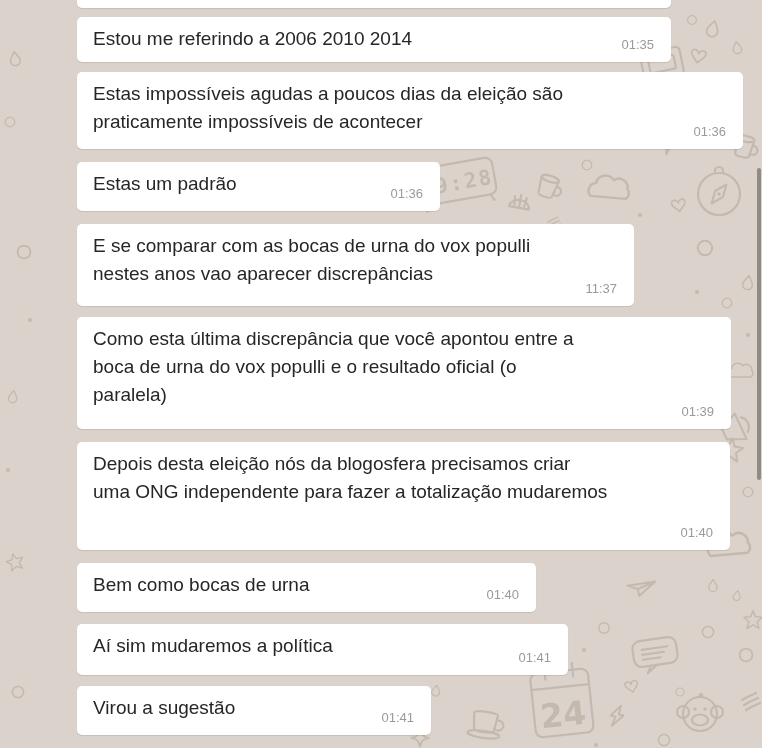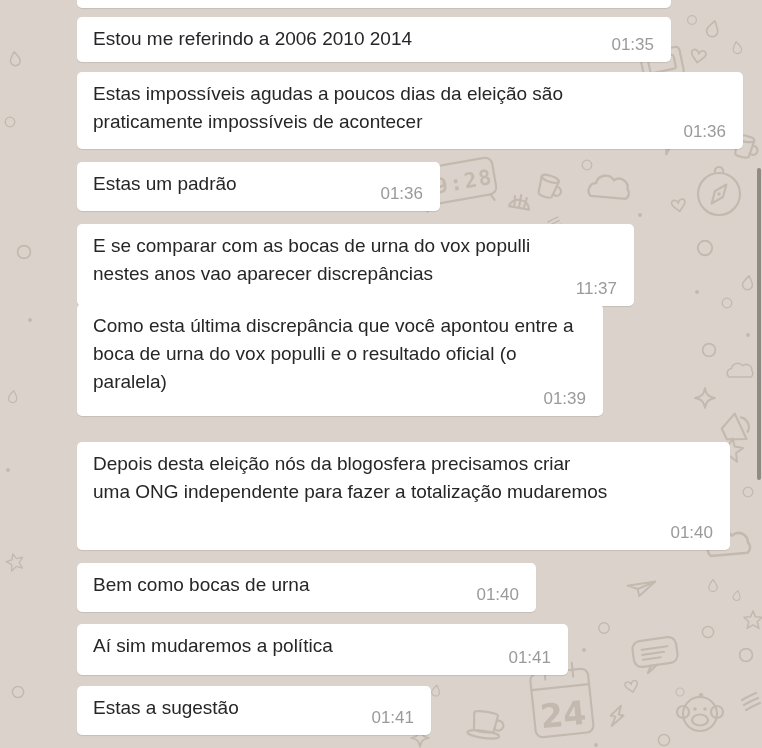--- a/index.html
+++ b/index.html
@@ -45,31 +45,31 @@
     padding: 8px 16px 8px 16px;
     box-sizing: border-box;
     z-index: 2;
     margin-left: 41px;
   }
   .bubble .line { white-space: nowrap; }
   .bubble .time {
     position: absolute;
     right: 17px;
     bottom: 10px;
-    font-size: 17px;
+    font-size: 13px;
     line-height: 15px;
     color: #9a9a9a;
   }
 
   .b0 { top: -38px; width: 594px; height: 46px; }
   .b1 { top: 17px;  width: 594px; height: 45px; }
   .b2 { top: 72px;  width: 666px; height: 77px; }
   .b3 { top: 162px; width: 363px; height: 49px; }
   .b4 { top: 224px; width: 557px; height: 82px; }
-  .b5 { top: 304px; width: 526px; height: 112px; }
+  .b5 { top: 317px; width: 654px; height: 112px; }
   .b6 { top: 442px; width: 653px; height: 108px; }
   .b7 { top: 563px; width: 459px; height: 49px; }
   .b8 { top: 624px; width: 491px; height: 51px; }
   .b9 { top: 686px; width: 354px; height: 49px; }
 
   
   .scrollbar-thumb {
     position: absolute;
     right: 1px;
     top: 168px;
@@ -283,19 +283,19 @@
     <div class="line">Bem como bocas de urna</div>
     <span class="time">01:40</span>
   </div>
 
   <div class="bubble b8">
     <div class="line">Aí sim mudaremos a política</div>
     <span class="time">01:41</span>
   </div>
 
   <div class="bubble b9">
-    <div class="line">Estas a sugestão</div>
+    <div class="line">Virou a sugestão</div>
     <span class="time">01:41</span>
   </div>
 
 </main>
 
 <div class="scrollbar-thumb"></div>
 
 </body></html>

